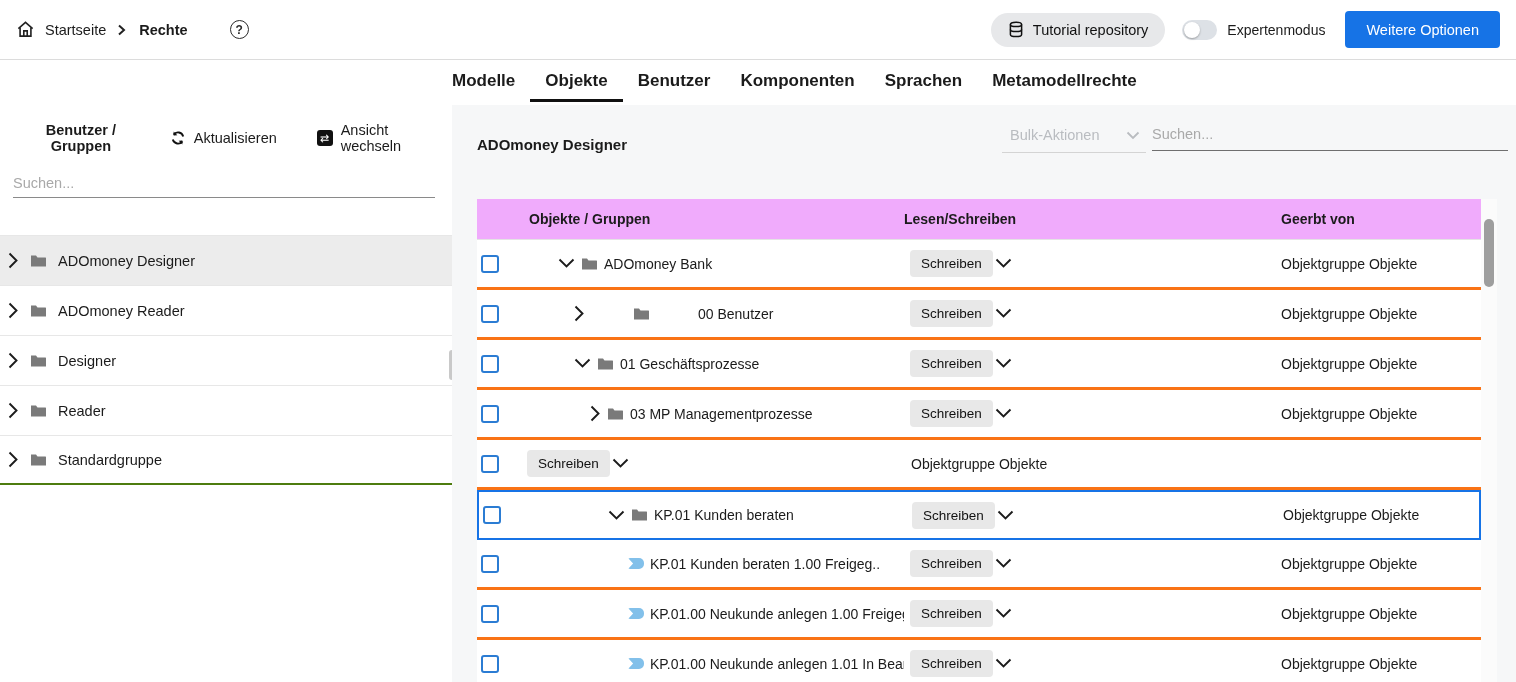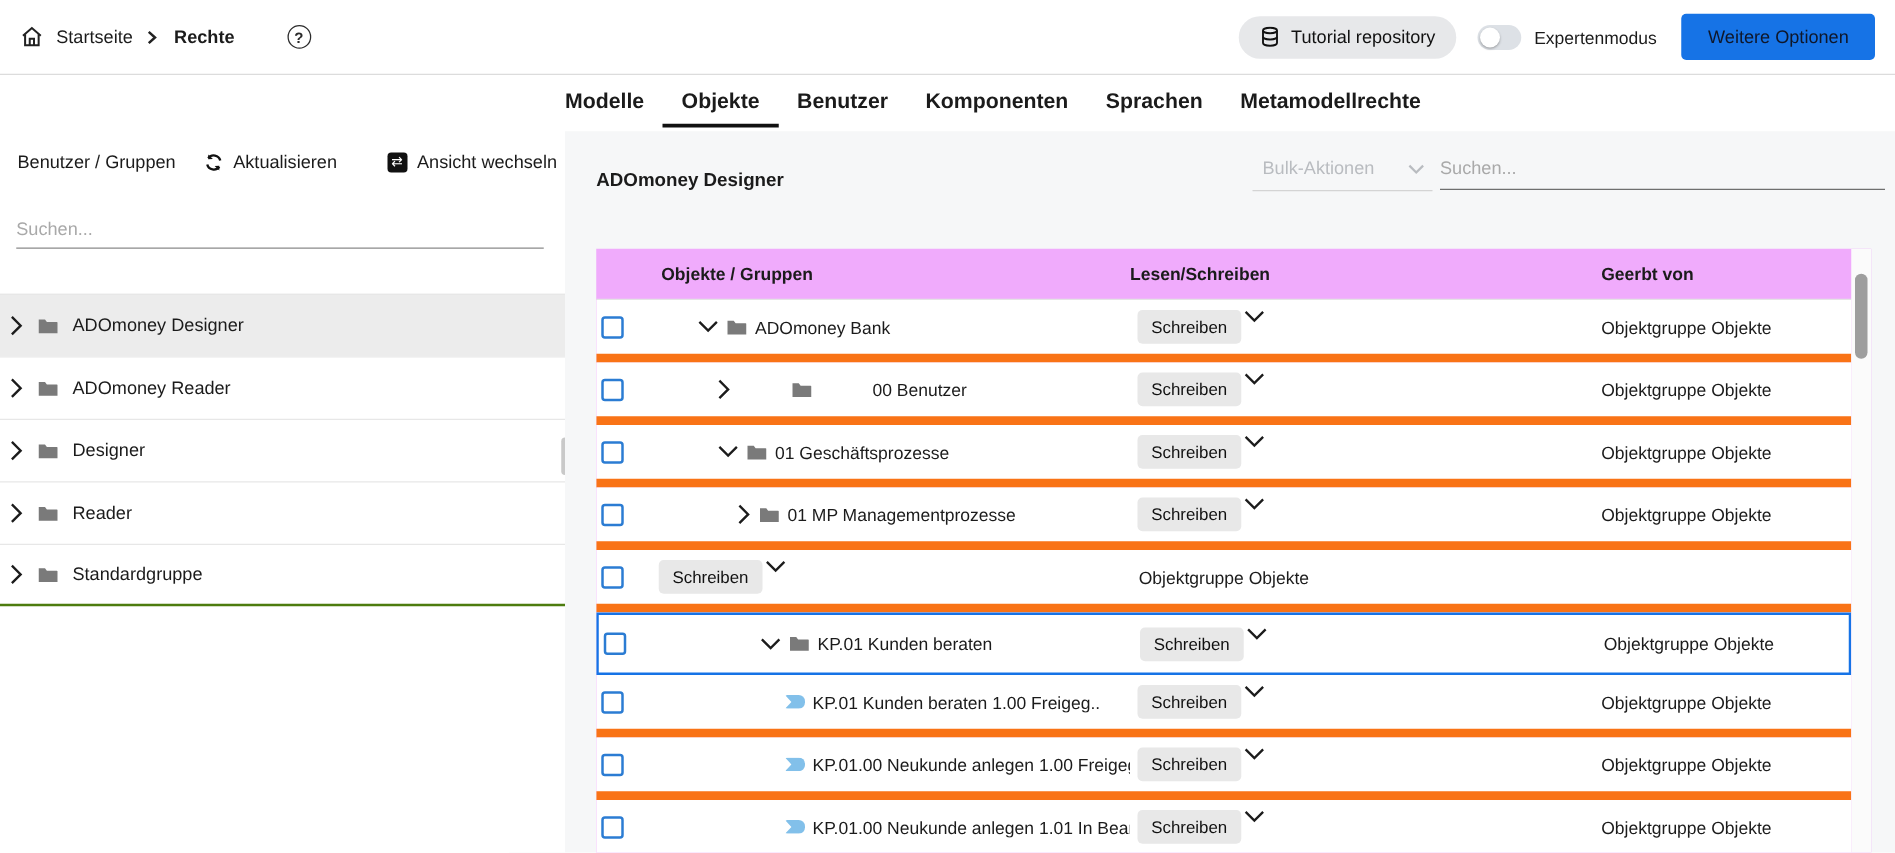--- a/index.html
+++ b/index.html
@@ -14,33 +14,33 @@
   .crumb { display:flex; align-items:center; gap:10px; font-size:14.5px; }
   .crumb .home-ic { display:flex; align-items:center; }
   .crumb .cur { font-weight:bold; margin-left:2px; }
   .help-ic { width:19px; height:19px; border:1.6px solid #2b2b2b; border-radius:50%; display:flex; align-items:center; justify-content:center;
              font-size:12px; font-weight:bold; color:#2b2b2b; margin-left:32px; }
   .topbar-right { margin-left:auto; display:flex; align-items:center; }
   .repo-pill { display:flex; align-items:center; gap:9px; background:#e7e8ea; border-radius:17px; height:34px; padding:0 17px; font-size:14.5px; color:#111; }
   .toggle { width:35px; height:20px; background:#dde1e6; border-radius:10px; position:relative; margin-left:17px; flex:none; }
   .toggle-knob { position:absolute; left:2px; top:2px; width:16px; height:16px; border-radius:50%; background:#fff; box-shadow:0 1px 2px rgba(0,0,0,.3); }
   .expert-label { margin-left:10px; font-size:14px; }
-  .btn-primary { margin-left:20px; background:#1673e6; color:#0f172a; border:none; border-radius:4px; height:37px; padding:0 21px;
+  .btn-primary { margin-left:20px; background:#1673e6; color:#ffffff; border:none; border-radius:4px; height:37px; padding:0 21px;
                  font-size:14.5px; font-family:inherit; cursor:pointer; }
 
   
   .tabsbar { height:45px; background:#fff; display:flex; padding-left:437px; }
   .tab { padding:0 15px; font-weight:bold; font-size:17px; line-height:41px; position:relative; cursor:pointer; white-space:nowrap;text-align:center; }
   .tab.active::after { content:""; position:absolute; left:0; right:0; bottom:3px; height:3px; background:#111; }
 
   
   .content { display:flex; height:577px; }
   .sidebar { width:452px; background:#fff; position:relative; flex:none; }
   .sidebar-head { position:absolute; top:17px; left:14px; display:flex; align-items:center; font-size:14.5px; }
-  .sidebar-title { font-weight:normal; margin-right:22px; }
+  .sidebar-title { font-weight:bold; margin-right:22px;text-align:center; }
   .sb-action { display:flex; align-items:center; gap:8px; cursor:pointer; }
   .sb-action + .sb-action { margin-left:40px; }
   .swap-ic { width:16px; height:16px; background:#111; border-radius:3px; color:#fff; font-size:11px; line-height:16px; text-align:center; }
   .sidebar-search { position:absolute; top:70px; left:13px; width:422px; border-bottom:1px solid #8a8a8a; padding-bottom:6px; }
   .sidebar-search input, .msearch input { border:none; outline:none; width:100%; font:14.5px "Liberation Sans", sans-serif; background:transparent; color:#0f172a; }
   .sidebar-search input::placeholder, .msearch input::placeholder { color:#a9a9a9; }
   .group-list { position:absolute; top:130px; left:0; right:0; }
   .group-item { height:50px; display:flex; align-items:center; gap:11px; padding-left:8px; border-top:1px solid #e7e7e7; font-size:14.5px; cursor:pointer; background:#fff; }
   .group-item:last-child { border-bottom:2px solid #4d7c0f; }
   .group-item.selected { background:#ececec; }
@@ -50,28 +50,28 @@
   .main { flex:1; background:#f6f7f8; position:relative; }
   .main-title { position:absolute; left:25px; top:31px; font-weight:bold; font-size:15px; }
   .bulk { position:absolute; left:550px; top:22px; width:144px; color:#b9bcc0; font-size:14.5px; border-bottom:1px solid #d4d4d4;
           padding:0 6px 9px 8px; display:flex; justify-content:space-between; align-items:center; cursor:default; }
   .msearch { position:absolute; left:700px; top:21px; width:356px; border-bottom:1px solid #6f6f6f; padding-bottom:8px; }
 
   
   .table-card { position:absolute; left:25px; top:94px; width:1020px; height:499px; background:#f0abfc; overflow:hidden; }
   .thead, .trow { display:grid; grid-template-columns:44px 383px 370px 207px; width:1004px; align-items:center; }
   .thead { height:41px; border-bottom:1px solid #e4e4e4; font-weight:bold; font-size:14px; }
-  .trow { height:50px; border-bottom:7px solid #f97316; background:#fff; }
+  .trow { height:50px; border-bottom:3px solid #f97316; background:#fff; }
   .trow.selected { border:2px solid #1673e6; }
   .th-objects { padding-left:8px; }
   .th-inherited, .cell-inherited { padding-left:7px; }
   .cell-check { padding-left:4px; }
   .checkbox { width:18px; height:18px; border:2px solid #2b7cd3; border-radius:3px; background:#fff; cursor:pointer; }
   .cell-tree { display:flex; align-items:center; gap:6px; overflow:hidden; white-space:nowrap; font-size:14px; }
-  .cell-perm { display:flex; gap:2px; padding-left:6px; }
+  .cell-perm { display:flex; align-items:center; gap:2px; padding-left:6px; }
   .chip { background:#e8e8e8; border-radius:4px; padding:6px 11px; font-size:13.5px; color:#111; cursor:pointer; }
   .model-ic { width:16px; height:11px; background:#82c0ea; border-radius:2px 5px 5px 2px; flex:none;
               clip-path:polygon(0 0, 100% 0, 100% 100%, 0 100%, 32% 50%); }
   .tree-chev, .perm-chev { display:flex; cursor:pointer; flex:none; }
   .v-gutter { position:absolute; top:0; right:0; bottom:12px; width:16px; background:#fbfbfb; }
   .v-thumb { position:absolute; top:20px; left:3px; width:10px; height:68px; background:#9e9e9e; border-radius:5px; cursor:pointer; }
   .h-track { position:absolute; left:0; right:16px; bottom:0; height:12px; background:#f3f3f3; }
   .h-thumb { position:absolute; left:4px; top:1px; width:820px; height:9px; background:#a8a8a8; border-radius:5px; cursor:pointer; }
 </style>
 </head>
@@ -322,21 +322,21 @@
               <span class="tree-chev">
                 <svg width="11" height="17" viewBox="0 0 11 17" fill="none" stroke="#1c1c1c" stroke-width="1.9">
                   <path d="M1.5 1.5 L8.5 8.5 L1.5 15.5"></path>
                 </svg>
               </span>
               <span style="display: flex;">
                 <svg width="17" height="14" viewBox="0 0 17 14">
                   <path d="M1 1.5 h5 l1.5 2 h8 c.3 0 .5.2.5.5 v8.5 h-15 z" fill="#7a7a7a"></path>
                 </svg>
               </span>
-              <span>01 MP Managementprozesse</span>
+              <span>03 MP Managementprozesse</span>
             </div>
             <div class="cell-perm">
               <span class="chip">Schreiben</span>
               <span class="perm-chev">
                 <svg width="17" height="11" viewBox="0 0 17 11" fill="none" stroke="#1c1c1c" stroke-width="1.9">
                   <path d="M1.5 1.5 L8.5 8.5 L15.5 1.5"></path>
                 </svg>
               </span>
             </div>
             <div class="cell-inherited">Objektgruppe Objekte</div>

